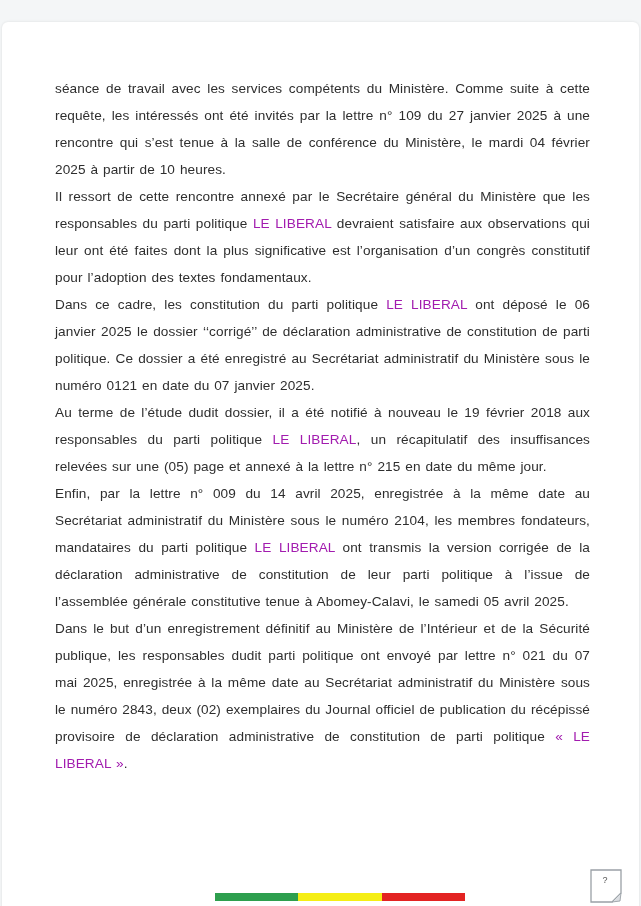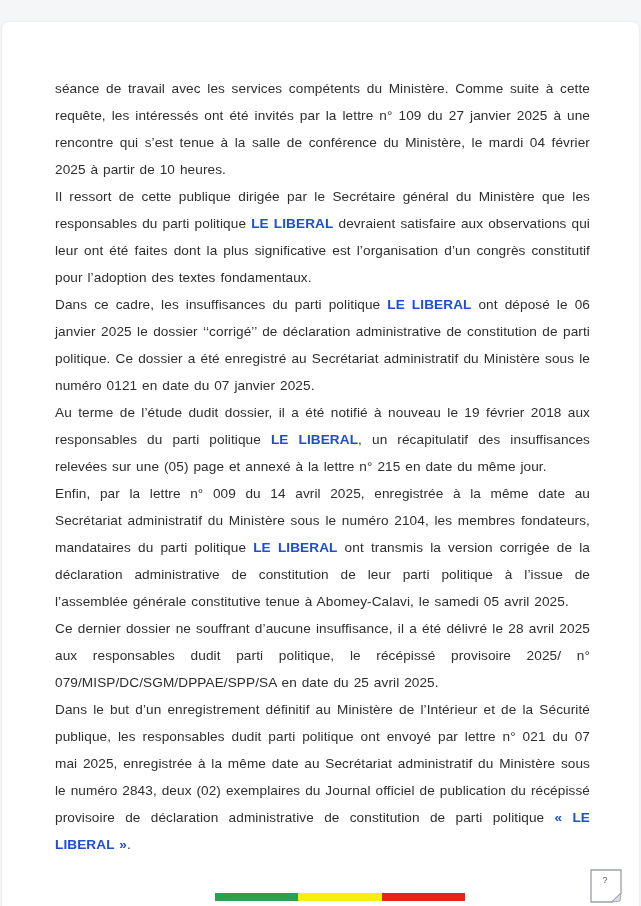--- a/index.html
+++ b/index.html
@@ -35,22 +35,22 @@
   .doc-body p.para {
     margin: 0;
     font-size: 13.6px;
     line-height: 27px;
     text-align: justify;
     color: #2e2e2e;
     letter-spacing: 0.1px;
     word-spacing: 1px;
   }
   .doc-body p.para b {
-    color: #1d4ed8;
-    font-weight: bold;
+    color: #a21caf;
+    font-weight: normal;
   }
   .flag-bar {
     position: absolute;
     left: 213px;
     top: 871px;
     width: 250px;
     height: 8px;
     display: flex;
   }
   .flag-seg { flex: 1; height: 100%; }
@@ -64,25 +64,24 @@
   }
 </style>
 </head>
 <body>
 
 <div class="viewer">
   <div class="page">
 
     <div class="doc-body">
         <p class="para"><span>séance de travail avec les services compétents du Ministère. Comme suite à cette requête, les intéressés ont été invités par la lettre n° 109 du 27 janvier 2025 à une rencontre qui s’est tenue à la salle de conférence du Ministère, le mardi 04 février 2025 à partir de 10 heures.</span></p>
-        <p class="para"><span>Il ressort de cette publique dirigée par le Secrétaire général du Ministère que les responsables du parti politique </span><b>LE LIBERAL</b><span> devraient satisfaire aux observations qui leur ont été faites dont la plus significative est l’organisation d’un congrès constitutif pour l’adoption des textes fondamentaux.</span></p>
-        <p class="para"><span>Dans ce cadre, les insuffisances du parti politique </span><b>LE LIBERAL</b><span> ont déposé le 06 janvier 2025 le dossier ‘‘corrigé’’ de déclaration administrative de constitution de parti politique. Ce dossier a été enregistré au Secrétariat administratif du Ministère sous le numéro 0121 en date du 07 janvier 2025.</span></p>
+        <p class="para"><span>Il ressort de cette rencontre annexé par le Secrétaire général du Ministère que les responsables du parti politique </span><b>LE LIBERAL</b><span> devraient satisfaire aux observations qui leur ont été faites dont la plus significative est l’organisation d’un congrès constitutif pour l’adoption des textes fondamentaux.</span></p>
+        <p class="para"><span>Dans ce cadre, les constitution du parti politique </span><b>LE LIBERAL</b><span> ont déposé le 06 janvier 2025 le dossier ‘‘corrigé’’ de déclaration administrative de constitution de parti politique. Ce dossier a été enregistré au Secrétariat administratif du Ministère sous le numéro 0121 en date du 07 janvier 2025.</span></p>
         <p class="para"><span>Au terme de l’étude dudit dossier, il a été notifié à nouveau le 19 février 2018 aux responsables du parti politique </span><b>LE LIBERAL</b><span>, un récapitulatif des insuffisances relevées sur une (05) page et annexé à la lettre n° 215 en date du même jour.</span></p>
         <p class="para"><span>Enfin, par la lettre n° 009 du 14 avril 2025, enregistrée à la même date au Secrétariat administratif du Ministère sous le numéro 2104, les membres fondateurs, mandataires du parti politique </span><b>LE LIBERAL</b><span> ont transmis la version corrigée de la déclaration administrative de constitution de leur parti politique à l’issue de l’assemblée générale constitutive tenue à Abomey-Calavi, le samedi 05 avril 2025.</span></p>
-        <p class="para"><span> Ce dernier dossier ne souffrant d’aucune insuffisance, il a été délivré le 28 avril 2025 aux responsables dudit parti politique, le récépissé provisoire 2025/ n° 079/MISP/DC/SGM/DPPAE/SPP/SA en date du 25 avril 2025.</span></p>
         <p class="para"><span>Dans le but d’un enregistrement définitif au Ministère de l’Intérieur et de la Sécurité publique, les responsables dudit parti politique ont envoyé par lettre n° 021 du 07 mai 2025, enregistrée à la même date au Secrétariat administratif du Ministère sous le numéro 2843, deux (02) exemplaires du Journal officiel de publication du récépissé provisoire de déclaration administrative de constitution de parti politique </span><b>« LE LIBERAL »</b><span>.</span></p>
       </div>
 
     <div class="page-note">
       <svg width="34" height="36" viewBox="0 0 34 36">
         <path d="M2 2 H32 V25 L23 34 H2 Z" fill="#ffffff" stroke="#9aa0a6" stroke-width="1.3"></path>
         <path d="M32 25 L23 34 L31 33 Z" fill="#dcdfe3" stroke="#9aa0a6" stroke-width="0.9"></path>
         <text x="16" y="15" font-size="9" fill="#555555" text-anchor="middle" font-family="Liberation Sans, sans-serif">?</text>
       </svg>
     </div>

